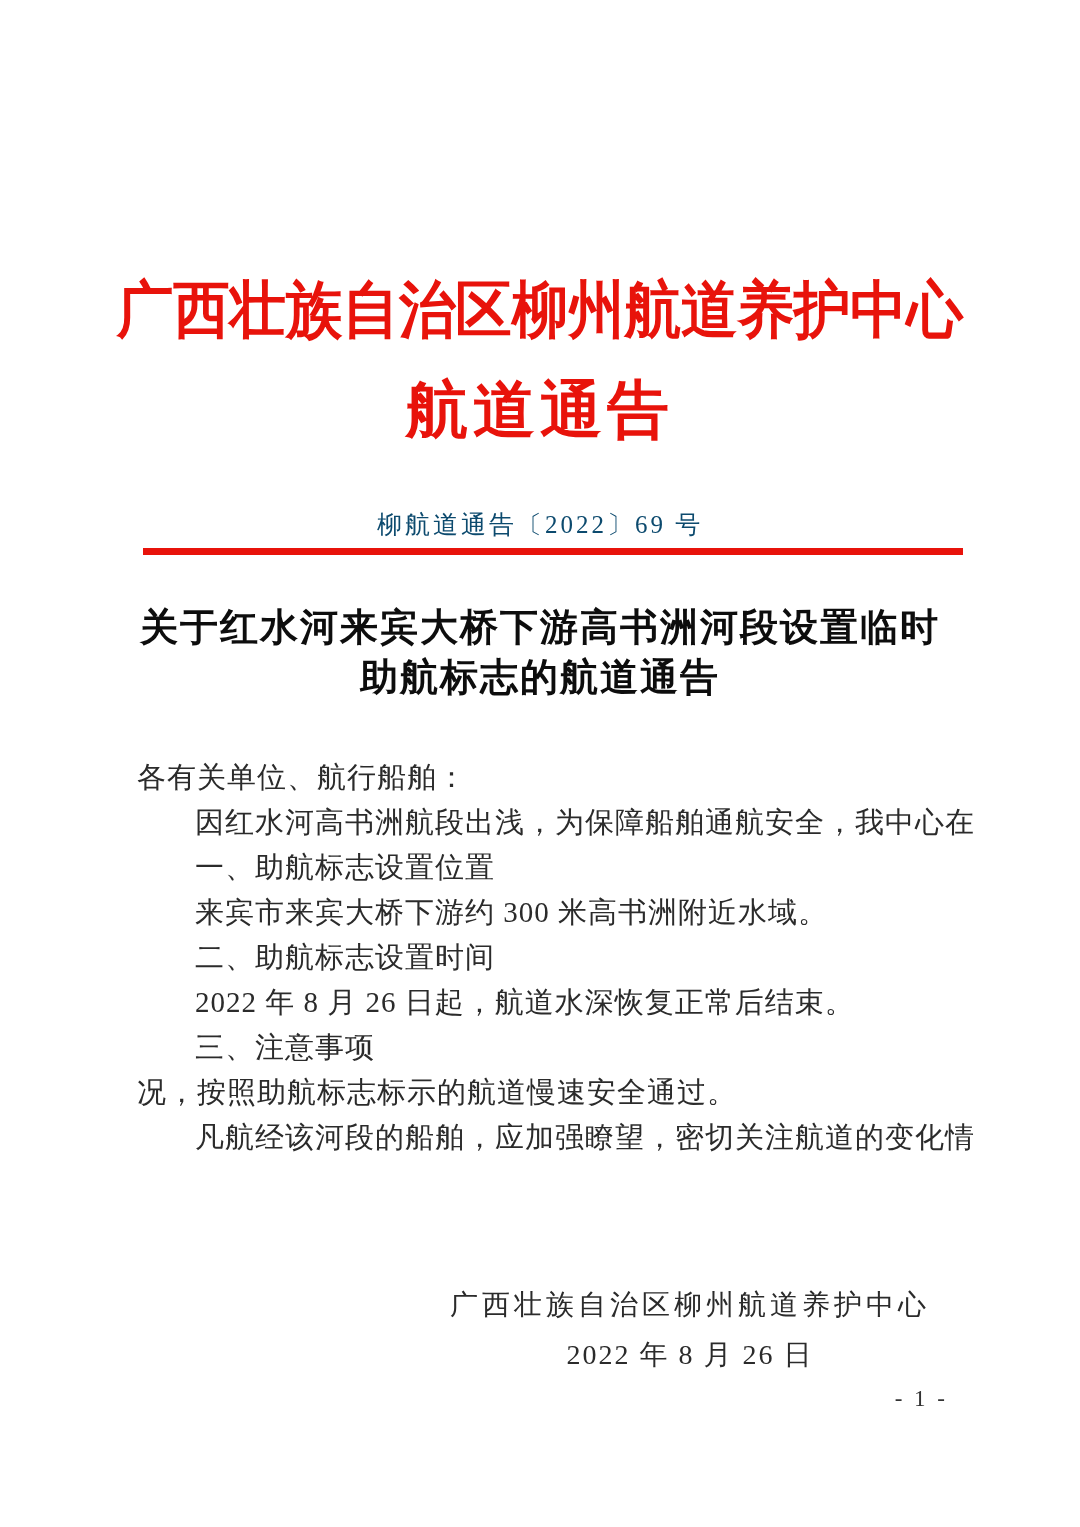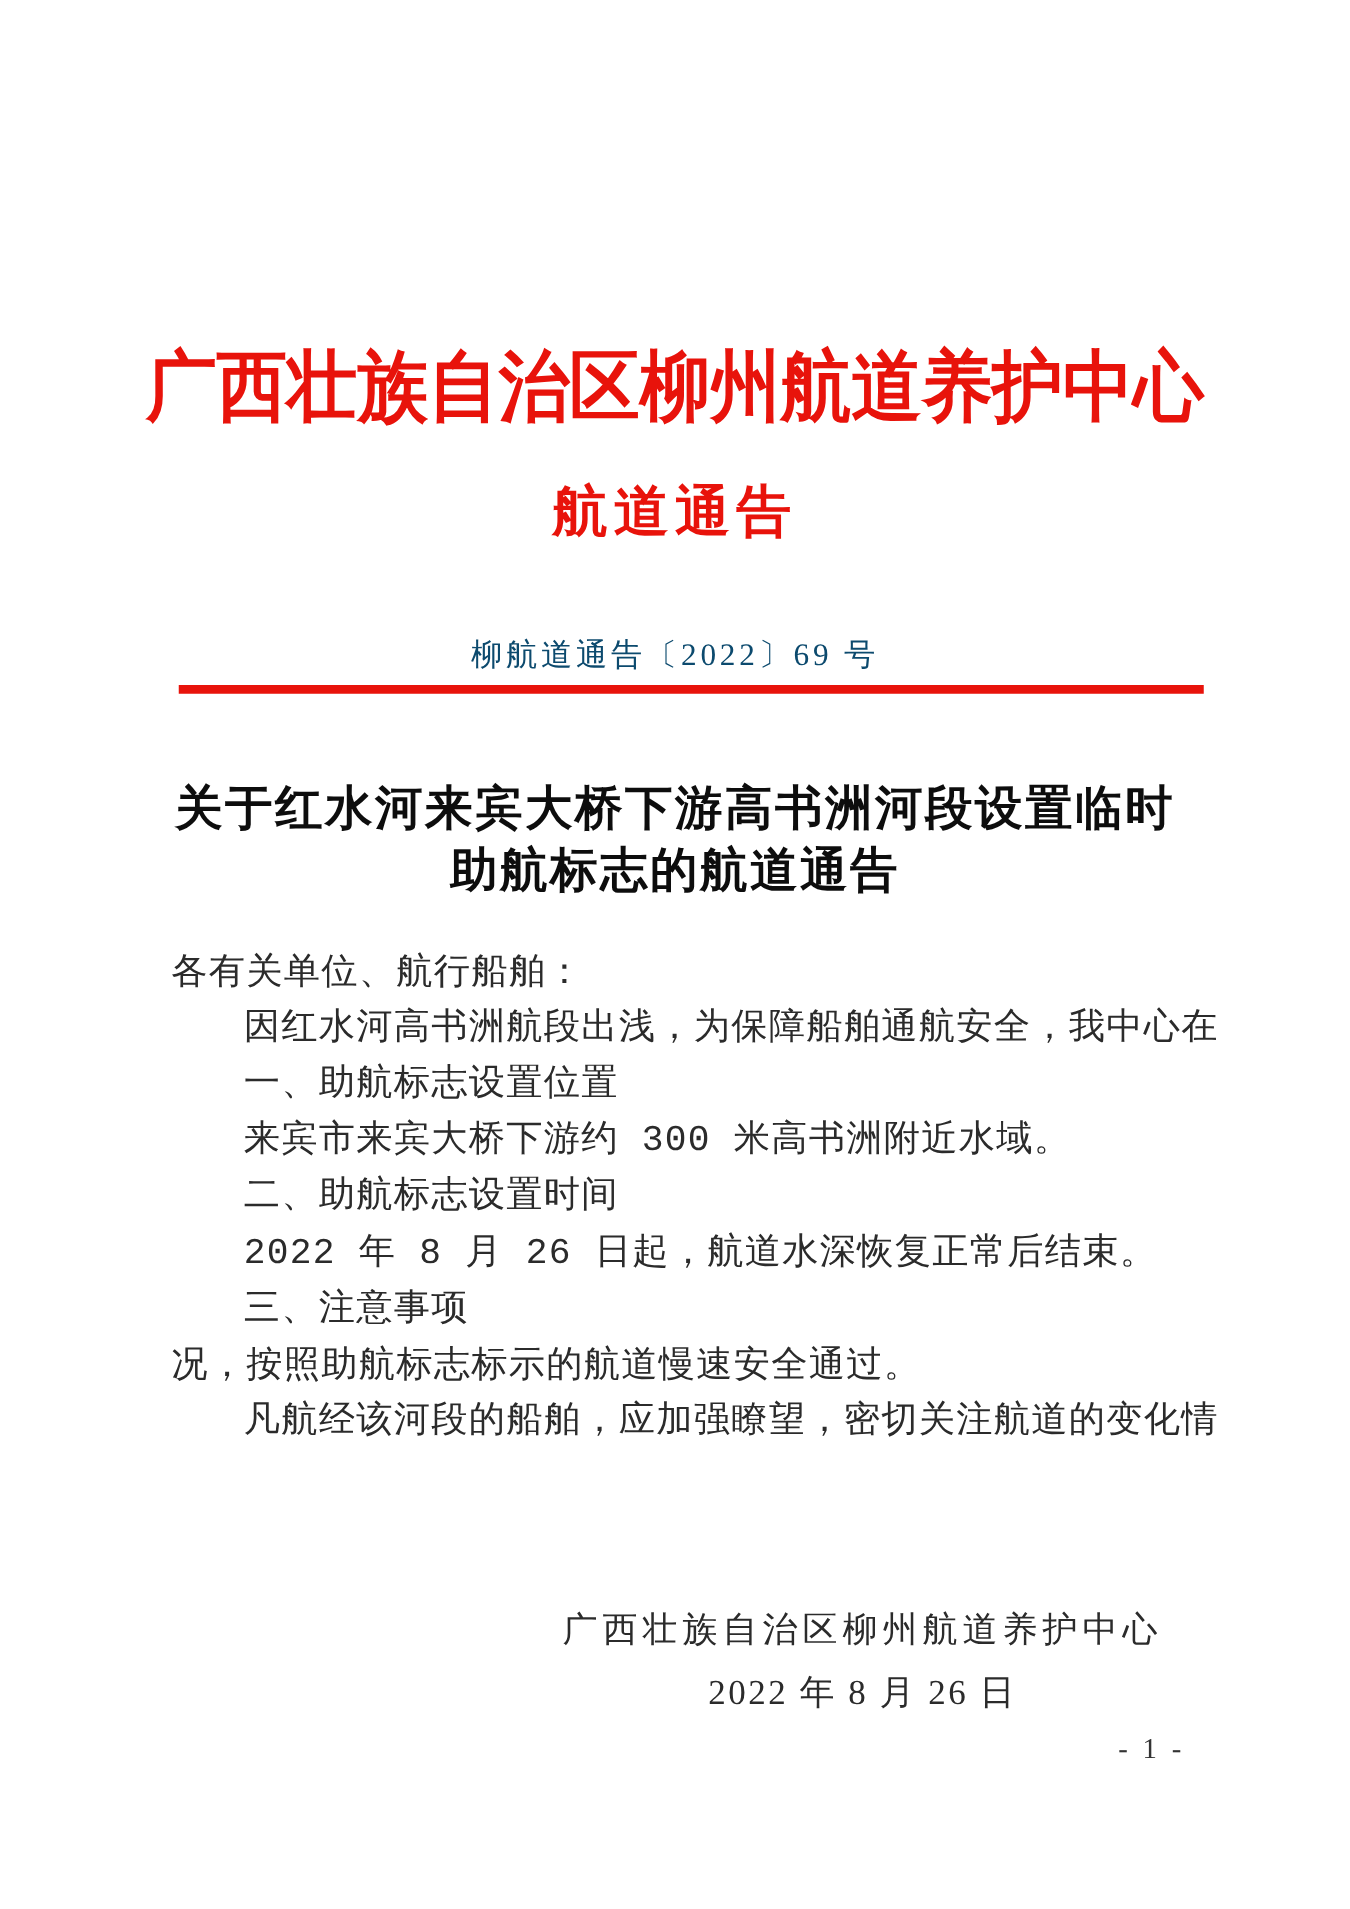--- a/index.html
+++ b/index.html
@@ -28,21 +28,21 @@
   }
   .org-title-line1 {
     font-size: 62px;
     line-height: 68px;
     white-space: nowrap;
     transform: scaleX(0.91);
     transform-origin: 50% 50%;
   }
   .org-title-line2 {
     margin-top: 32px;
-    font-size: 44px;
+    font-size: 62px;
     line-height: 68px;
     letter-spacing: 5px;
     white-space: nowrap;
   }
   
   .doc-number {
     position: absolute;
     top: 510px;
     left: 0;
     width: 1080px;
@@ -66,39 +66,37 @@
     position: absolute;
     top: 602px;
     left: 0;
     width: 1080px;
     text-align: center;
     font-weight: 700;
     color: #0d0d0d;
     font-size: 38px;
     line-height: 50px;
     letter-spacing: 2px;
-    margin-top: 20px;
   }
   
   .body-text {
     position: absolute;
     top: 755px;
     left: 137px;
     width: 822px;
     font-size: 29px;
     line-height: 45px;
     color: #2b2b2b;
     letter-spacing: 1px;
   }
   .body-line {
     white-space: nowrap;
   }
   .body-line.indent {
     padding-left: 58px;
-    font-family: Liberation Mono, monospace;
   }
   
   .signature {
     position: absolute;
     top: 1288px;
     left: 420px;
     width: 540px;
     text-align: center;
     color: #2b2b2b;
   }

